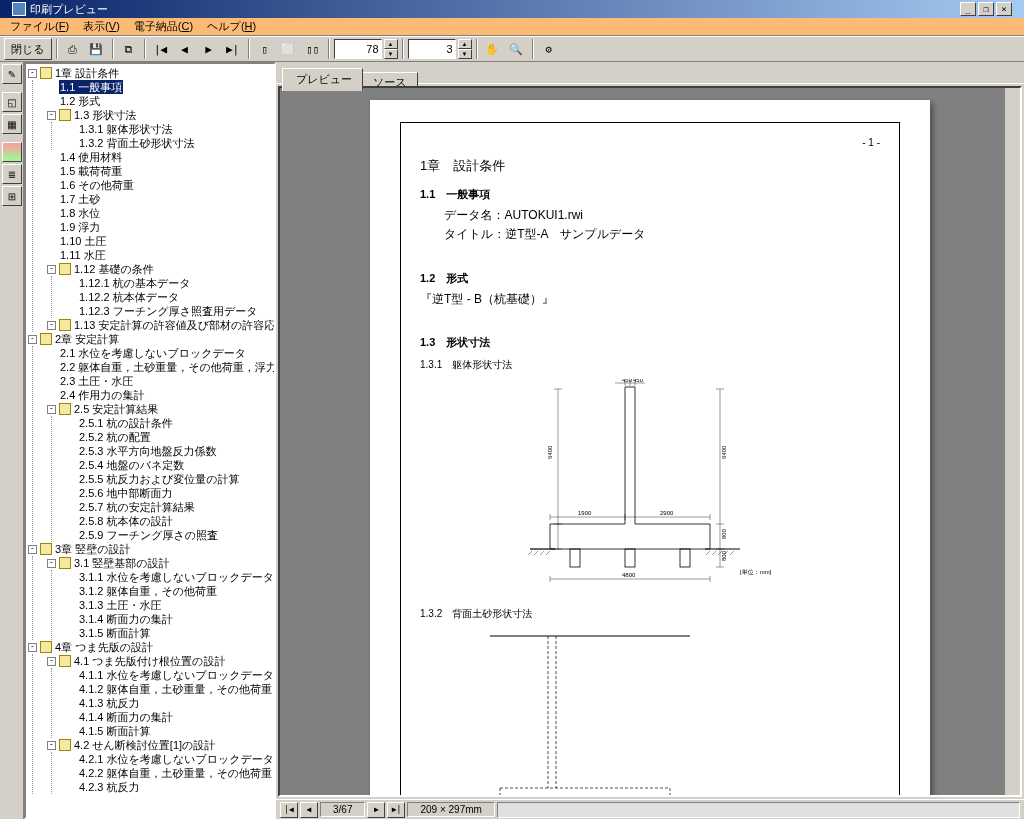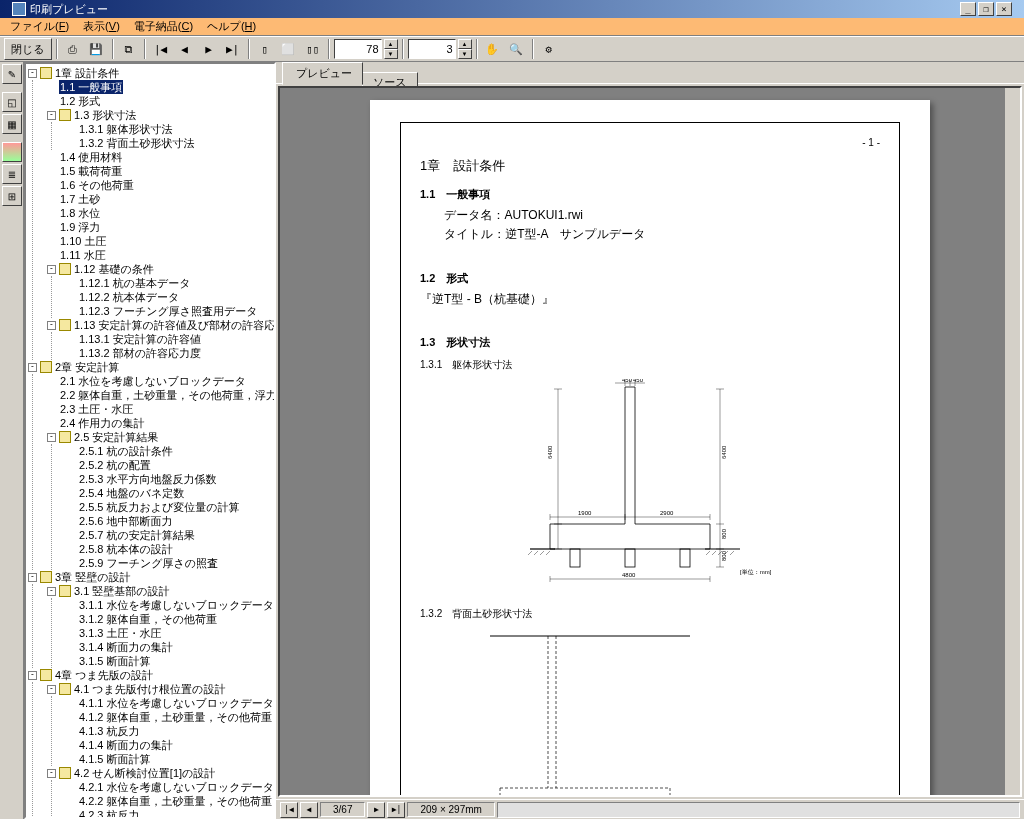--- a/index.html
+++ b/index.html
@@ -27,21 +27,21 @@
 .tree-node { display: flex; align-items: center; }
 .tree-exp { width: 9px; height: 9px; border: 1px solid #808080; margin-right: 3px; display: flex; align-items: center; justify-content: center; font-size: 8px; font-family: monospace; background:#fff; cursor: pointer; flex-shrink:0;}
 .tree-spacer { width: 12px; flex-shrink:0; }
 .tree-icon { width: 12px; height: 12px; margin-right: 2px; flex-shrink:0; background: #f5e8a0; border:1px solid #998800;}
 .tree-label { cursor: pointer; padding: 0 1px;}
 .tree-label.selected { background: #0a246a; color: #fff; }
 .tree-children { padding-left: 14px; border-left: 1px dotted #999; margin-left: 4px;}
 .content { flex: 1; display: flex; flex-direction: column; background: #d4d0c8; }
 .tabs { height: 22px; display: flex; align-items: flex-end; padding: 0 6px; background:#d4d0c8; border-bottom: 1px solid #fff;}
 .tab { padding: 3px 10px; background: #d4d0c8; border: 1px solid; border-color: #fff #404040 #404040 #fff; border-bottom: none; margin-right: -1px; cursor: pointer; position:relative;}
-.tab.active { background: #d4d0c8; z-index:2; border-bottom: 1px solid #d4d0c8; top: 2px; padding-left: 13px;}
+.tab.active { background: #d4d0c8; z-index:2; border-bottom: 1px solid #d4d0c8; top: 8px; padding-left: 13px;}
 .tab.inactive { top: 9px; padding: 2px 10px;}
 .preview-area { flex: 1; background: #808080; border: 2px solid; border-color: #404040 #fff #fff #404040; margin: 2px; overflow: hidden; display: flex; flex-direction: column; position: relative; }
 .preview-scroll { flex: 1; overflow: auto; display: flex; justify-content: center; padding: 12px; }
 .page { width: 560px; height: 768px; background: #fff; box-shadow: 3px 3px 6px rgba(0,0,0,0.4); padding: 30px 38px; position: relative; }
 .page-border { position:absolute; top: 22px; left: 30px; right: 30px; bottom: 22px; border: 1px solid #000; }
 .page-content { position: relative; padding: 4px 12px; font-size: 11px; line-height: 1.7; }
 .page-num { text-align: right; font-size: 10px; margin-bottom: 4px;}
 .doc-h1 { font-size: 13px; margin: 2px 0 8px; }
 .doc-h2 { font-size: 11px; margin: 6px 0 2px; font-weight: bold;}
 .doc-h3 { font-size: 10px; margin: 4px 0 2px; }
@@ -229,30 +229,20 @@
             <div class="tree-node">
               <span class="tree-spacer"></span>
               <span class="tree-label">1.12.3 フーチング厚さ照査用データ</span>
             </div>
           </div>
           <div class="tree-node">
             <span class="tree-exp">-</span>
             <span class="tree-icon"></span>
             <span class="tree-label">1.13 安定計算の許容値及び部材の許容応力度</span>
           </div>
-          <div class="tree-children">
-            <div class="tree-node">
-              <span class="tree-spacer"></span>
-              <span class="tree-label">1.13.1 安定計算の許容値</span>
-            </div>
-            <div class="tree-node">
-              <span class="tree-spacer"></span>
-              <span class="tree-label">1.13.2 部材の許容応力度</span>
-            </div>
-          </div>
         </div>
         <div class="tree-node">
           <span class="tree-exp">-</span>
           <span class="tree-icon"></span>
           <span class="tree-label">2章 安定計算</span>
         </div>
         <div class="tree-children">
           <div class="tree-node">
             <span class="tree-spacer"></span>
             <span class="tree-label">2.1 水位を考慮しないブロックデータ</span>

